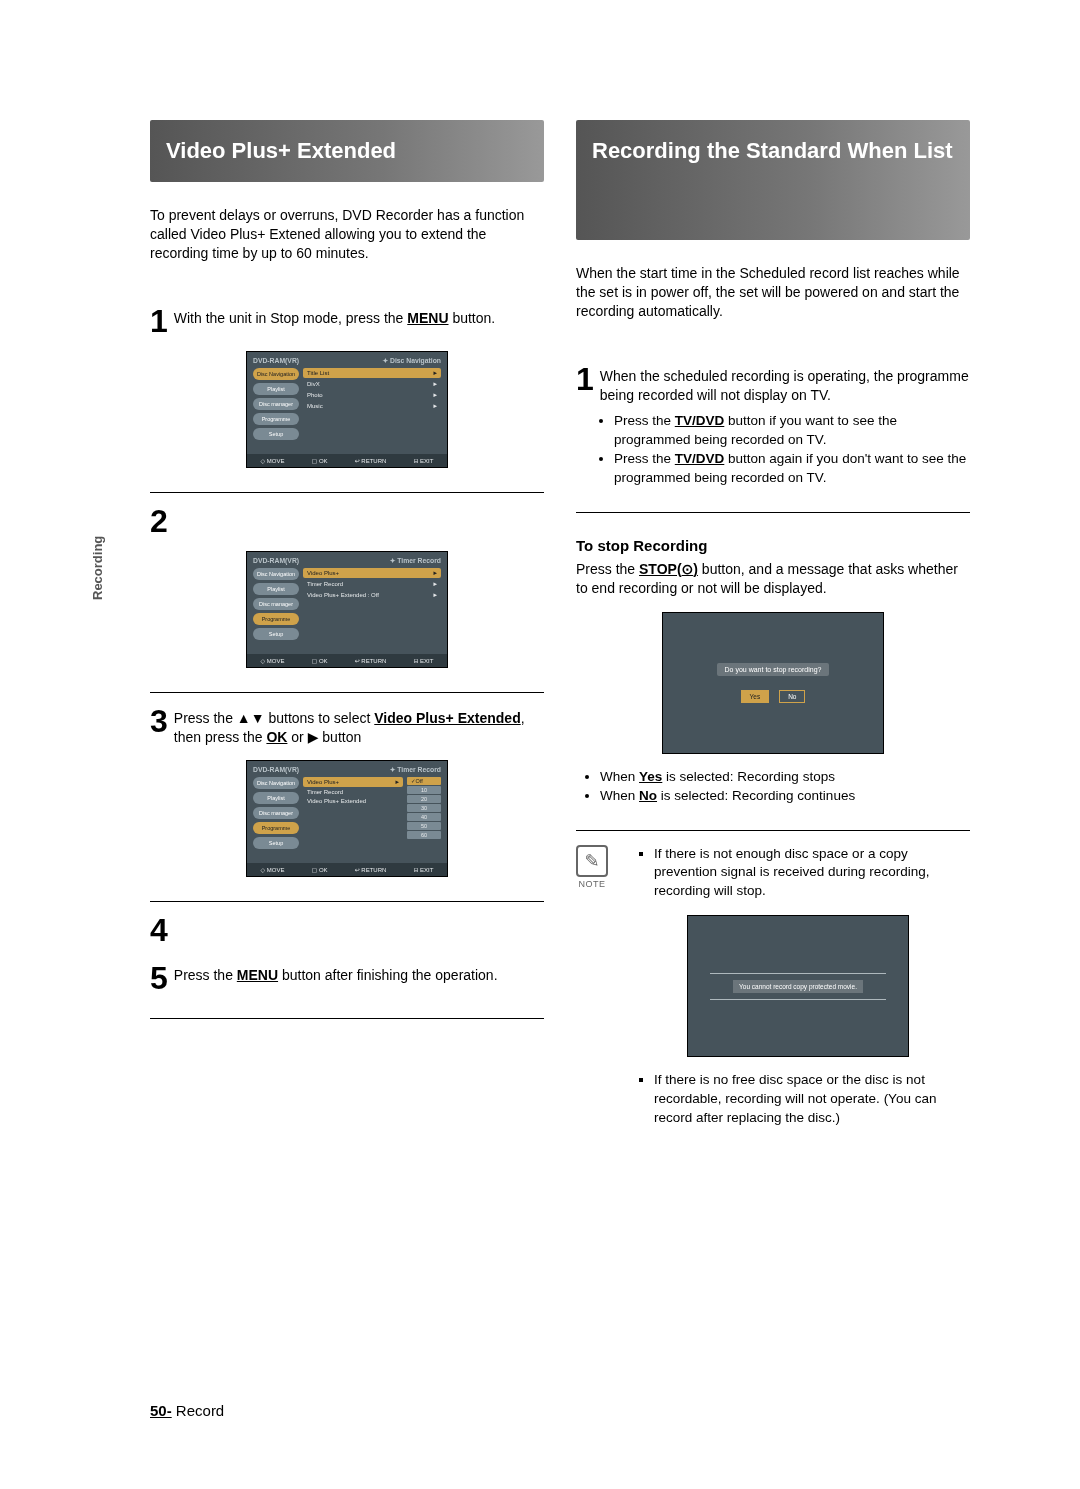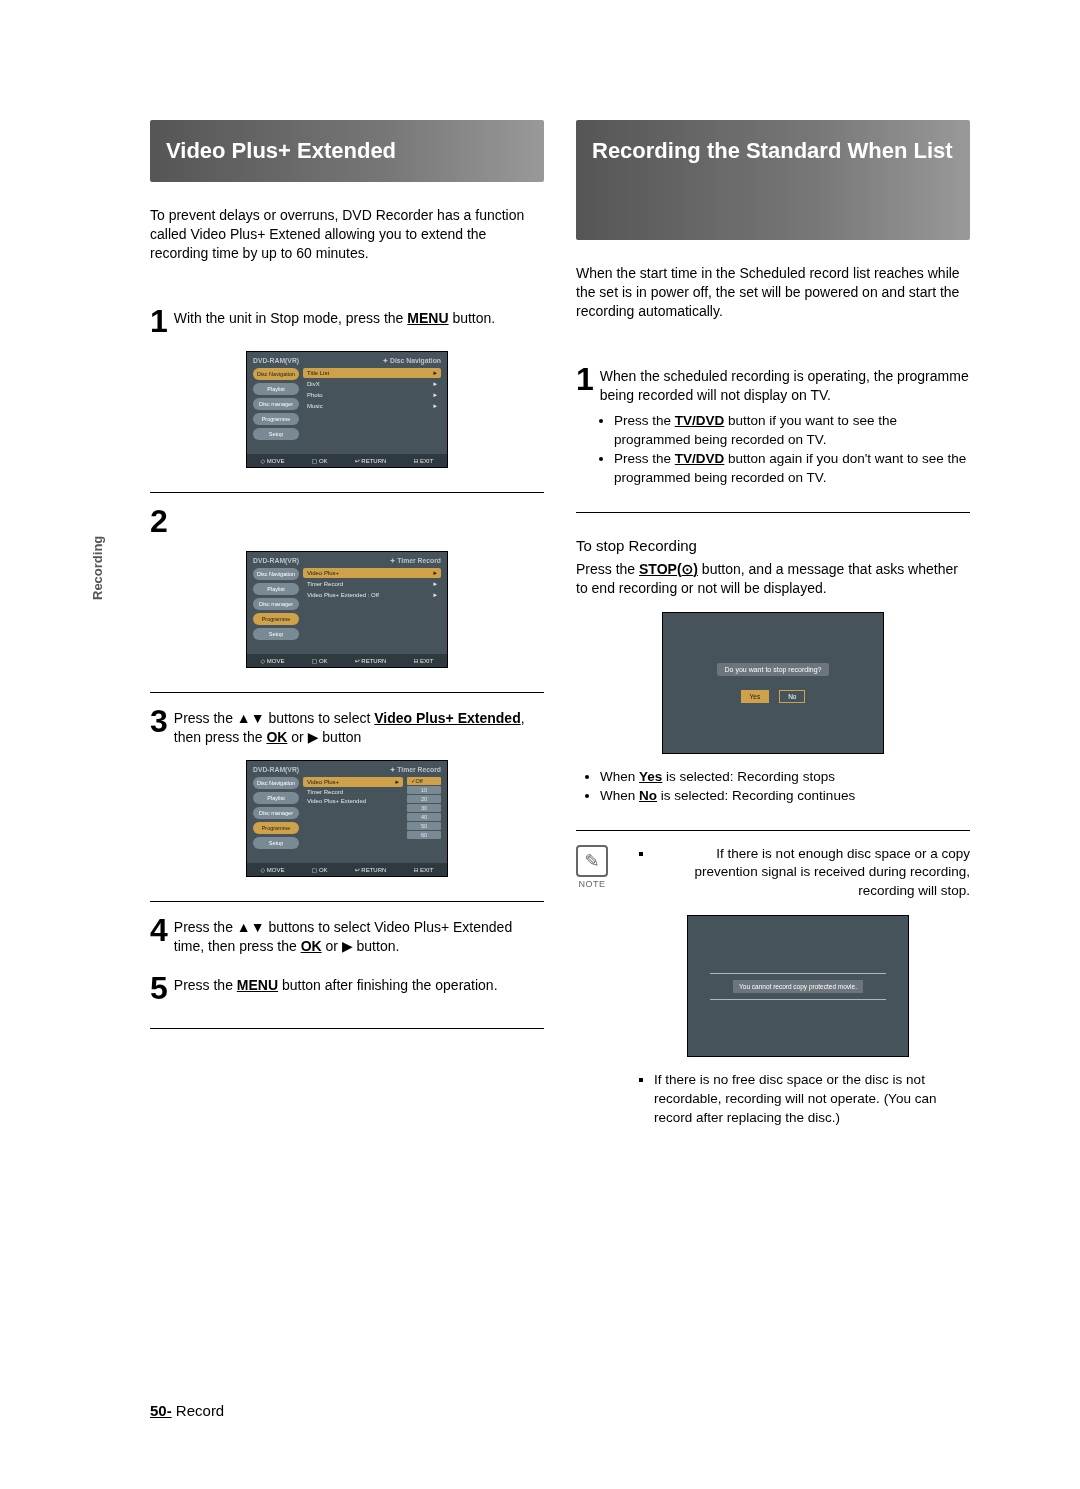--- a/index.html
+++ b/index.html
@@ -178,21 +178,21 @@
   }
   .tv-choice.sel{ background:#cfa24a; color:#222;}
   .tv-msg{
     background: rgba(255,255,255,0.2);
     color:#fff;
     font-size:6.5px;
     padding:3px 6px;
     text-align:center;
   }
   .sub-heading{
-    font-weight:normal;
+    font-weight:bold;
     font-size:15px;
     margin:24px 0 6px 0;
   }
   .dot-list{
     font-size:13.5px;
     line-height:1.4;
     padding-left:24px;
     list-style-type: disc;
   }
   .square-list{
@@ -418,23 +418,20 @@
           <span>◇ <span>MOVE</span></span>
           <span>▢ <span>OK</span></span>
           <span>↩ <span>RETURN</span></span>
           <span>⊟ <span>EXIT</span></span>
         </div>
       </div>
       <hr class="hr">
 
       <div class="step" style="margin-top:10px;">
         <div class="step-num">4</div>
-        <div class="step-text">
-          <span>Press the </span><span>▲▼</span><span> buttons to select Video Plus+ Extended time, then press the </span><span class="bold">OK</span><span> or </span><span>▶</span><span> button.</span>
-        </div>
       </div>
 
       <div class="step" style="margin-top:14px;">
         <div class="step-num">5</div>
         <div class="step-text">
           <span>Press the </span><span class="bold">MENU</span><span> button after finishing the operation.</span>
         </div>
       </div>
       <hr class="hr">
     </div>
@@ -473,21 +470,21 @@
         <li><span>When </span><span class="bold">No</span><span> is selected: Recording continues</span></li>
       </ul>
       <hr class="hr">
 
       <div class="note-block">
         <div style="text-align:center;">
           <div class="note-icon">✎</div>
           <div class="note-label">NOTE</div>
         </div>
         <div style="flex:1;">
-          <ul class="square-list" style="margin:0 0 0 0;text-align:right;">
+          <ul class="square-list" style="margin:0 0 0 0;">
             <li>If there is not enough disc space or a copy prevention signal is received during recording, recording will stop.</li>
           </ul>
           <div class="tv-screen2">
             <div class="tv-line"></div>
             <div class="tv-msg">You cannot record copy protected movie.</div>
             <div class="tv-line"></div>
           </div>
           <ul class="square-list" style="margin:0;">
             <li>If there is no free disc space or the disc is not recordable, recording will not operate. (You can record after replacing the disc.)</li>
           </ul>

